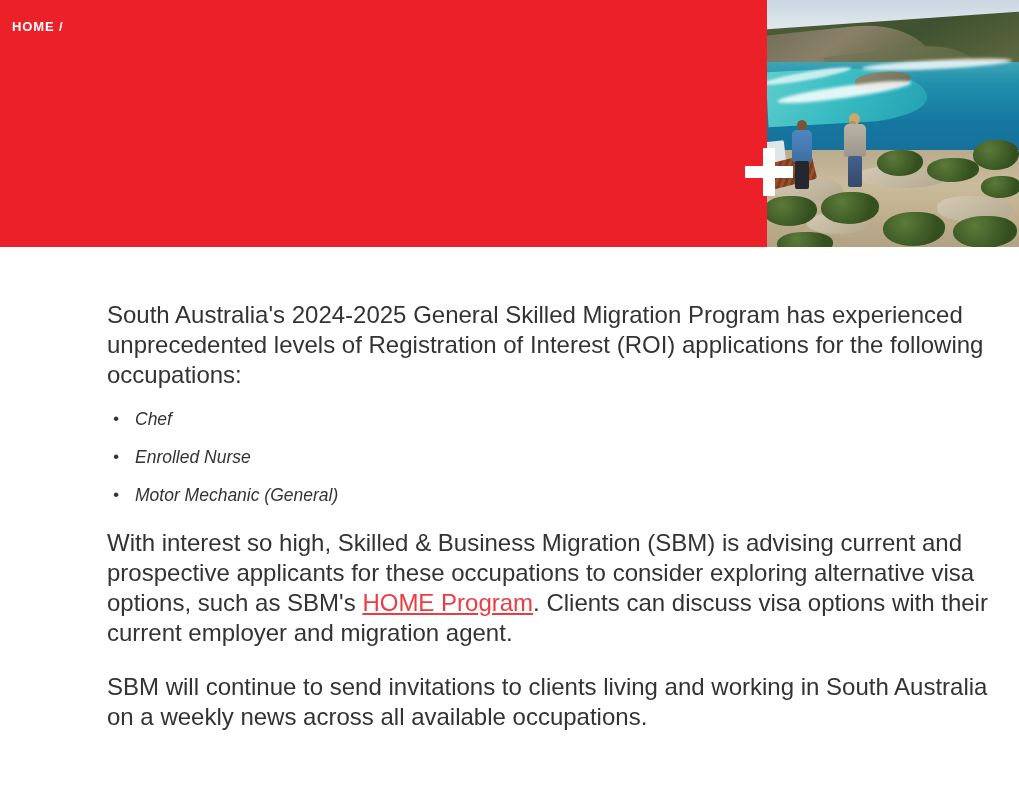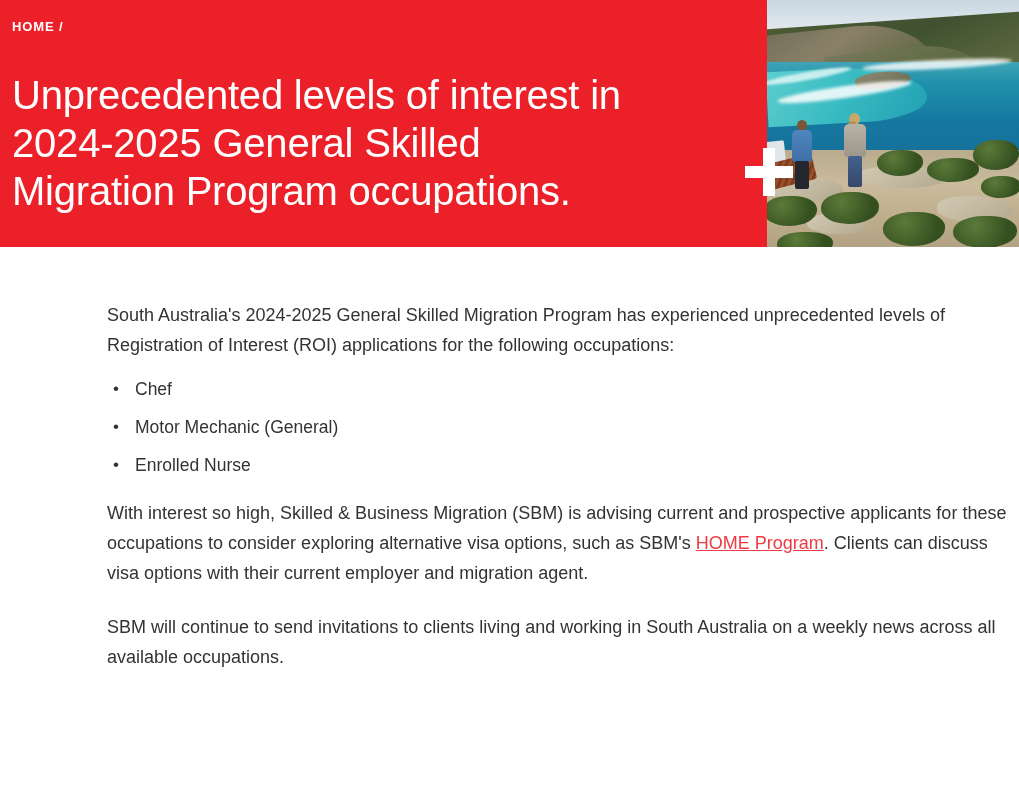--- a/index.html
+++ b/index.html
@@ -211,29 +211,30 @@
 
   
   .article {
     position: absolute;
     left: 107px;
     top: 300px;
     width: 906px;
   }
   .article p {
     margin: 0 0 12px 0;
-    font-size: 18px;
+    font-size: 24px;
     line-height: 30px;
     color: #333333;
     font-weight: 300;
   }
   .article ul {
     margin: 14px 0 18px 0;
     padding: 0 0 0 28px;
     list-style: none;
+    font-style: italic;
   }
   .article li {
     position: relative;
     font-size: 17.5px;
     line-height: 30px;
     color: #333333;
     font-weight: 300;
     margin-bottom: 8px;
   }
   .article li::before {
@@ -297,37 +298,32 @@
       <div class="hair"></div>
       <div class="torso"></div>
       <div class="legs"></div>
     </div>
   </div>
 
   <div class="hero-red"></div>
 
   <div class="breadcrumb">HOME /</div>
 
-  <h1 class="hero-title">
-    <span class="hero-title-line">Unprecedented levels of interest in</span>
-    <span class="hero-title-line">2024-2025 General Skilled</span>
-    <span class="hero-title-line">Migration Program occupations.</span>
-  </h1>
 
   <div class="hero-plus"></div>
 </div>
 
 <div class="article">
 
   <p>South Australia's 2024-2025 General Skilled Migration Program has experienced unprecedented levels of Registration of Interest (ROI) applications for the following occupations:</p>
 
   <ul>
     <li>Chef</li>
+    <li>Enrolled Nurse</li>
     <li>Motor Mechanic (General)</li>
-    <li>Enrolled Nurse</li>
   </ul>
 
   <p><span>With interest so high, Skilled &amp; Business Migration (SBM) is advising current and prospective applicants for these occupations to consider exploring alternative visa options, such as SBM's </span><a class="inline-link">HOME Program</a><span>. Clients can discuss visa options with their current employer and migration agent.</span></p>
 
   <div class="gap-sm"></div>
 
 
   <div class="gap-sm"></div>
 
   <p>SBM will continue to send invitations to clients living and working in South Australia on a weekly news across all available occupations.</p>

